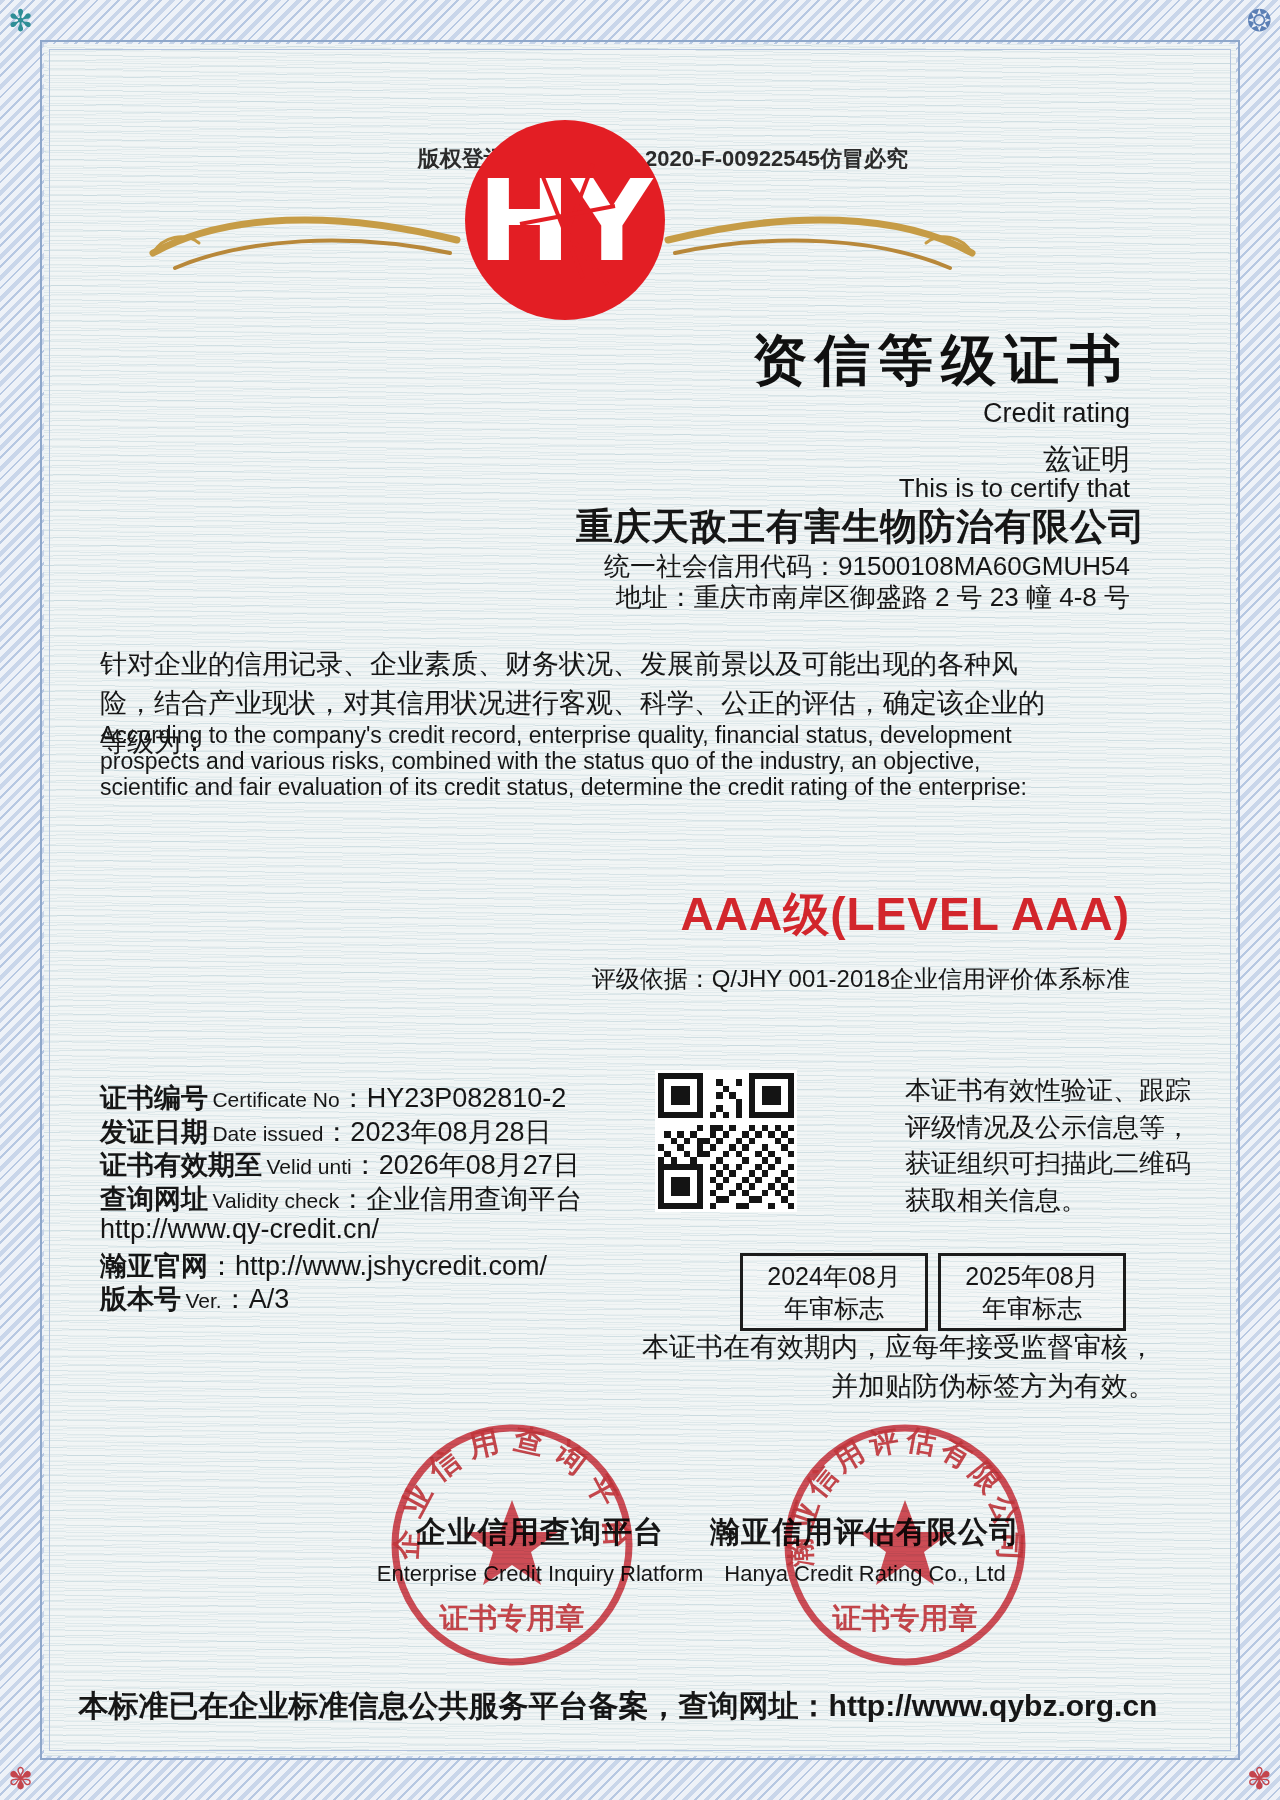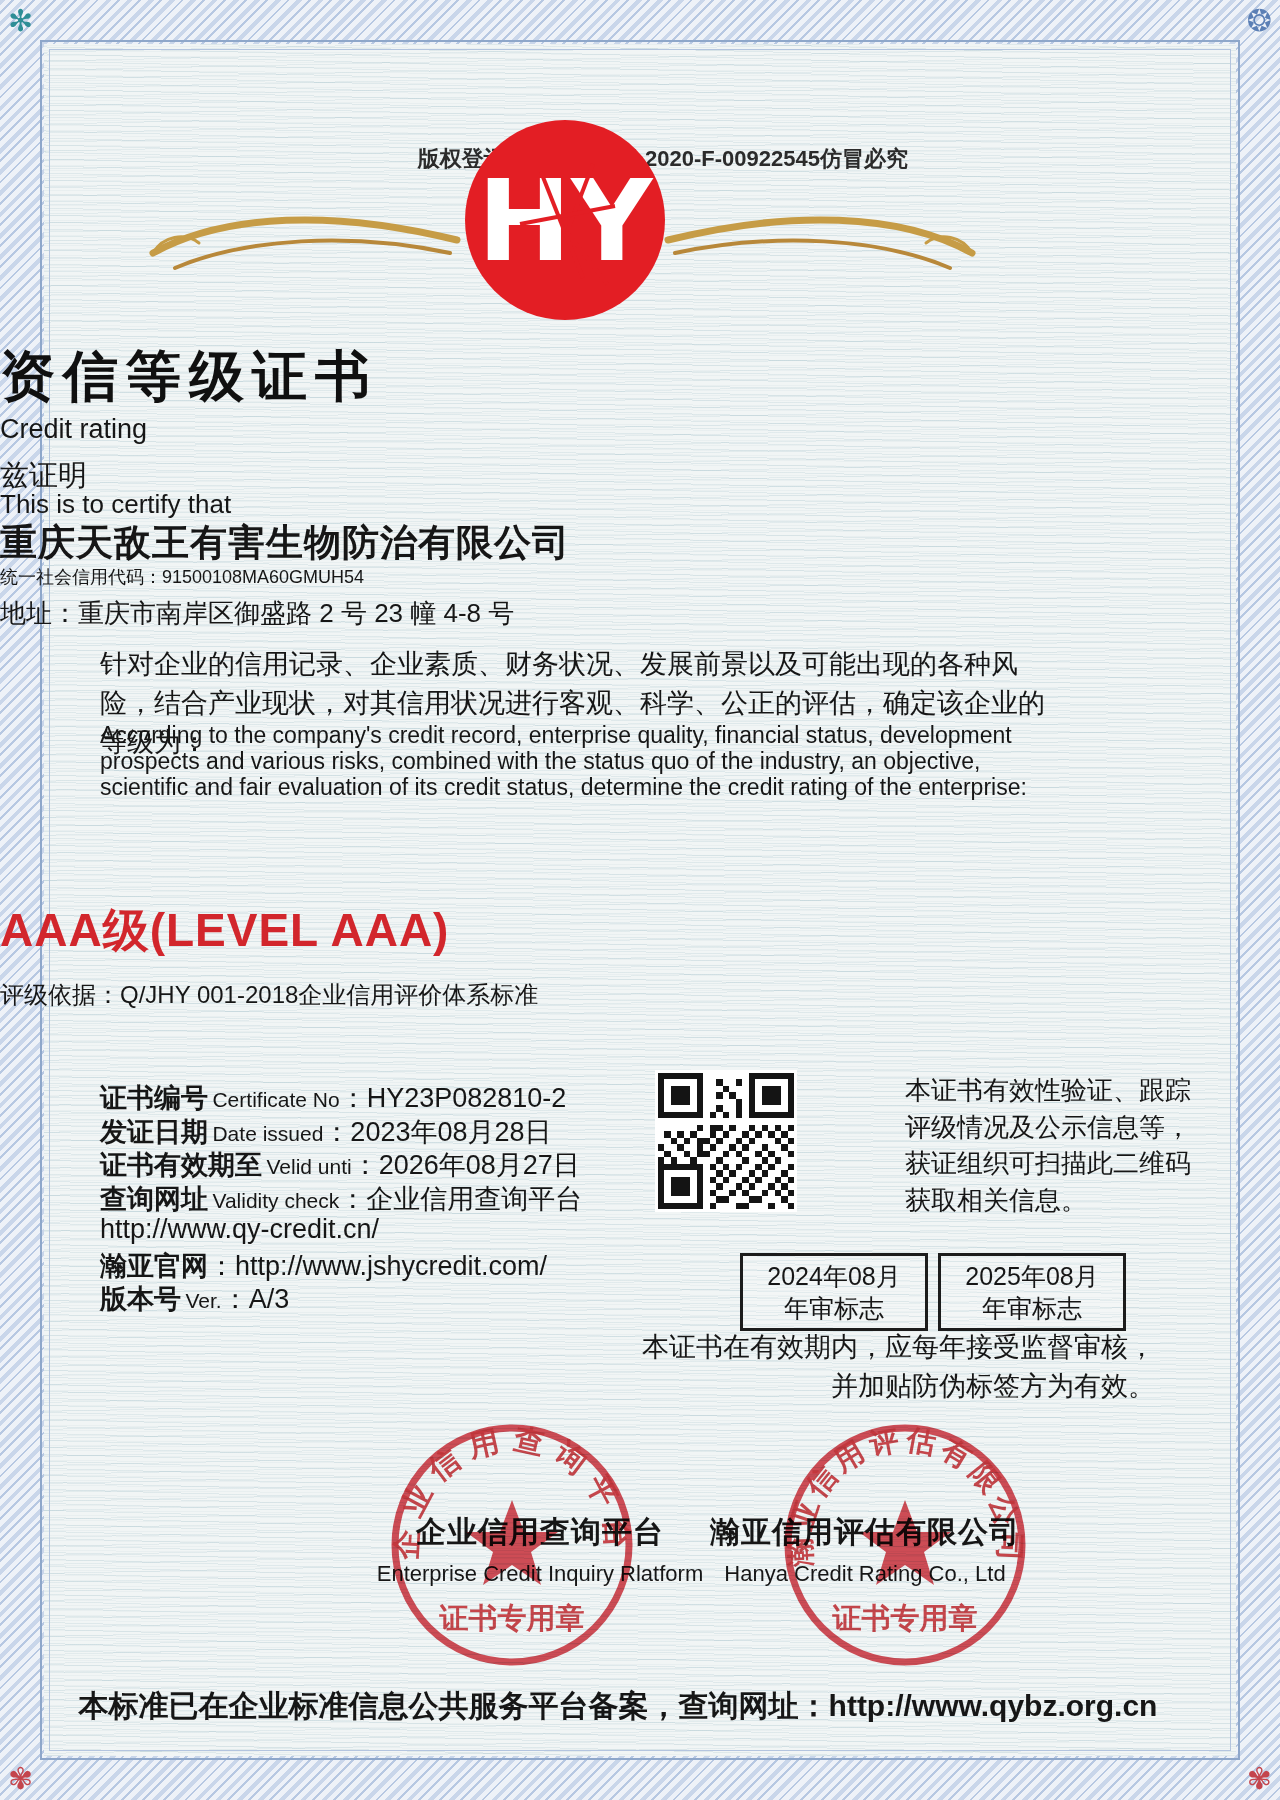--- a/index.html
+++ b/index.html
@@ -20,32 +20,32 @@
       #f1f5f5;
   }
   .frame-a{position:absolute;inset:40px;border:2px solid #8ea7ca;pointer-events:none;}
   .frame-b{position:absolute;inset:49px;border:1px solid #b3c4de;pointer-events:none;}
   .corner{position:absolute;font-size:30px;line-height:30px;z-index:2;}
   .corner.tl{left:8px;top:6px;color:#2e8e96;}
   .corner.tr{right:8px;top:6px;color:#5b7fb5;}
   .corner.bl{left:8px;bottom:6px;color:#c4454d;}
   .corner.br{right:8px;bottom:6px;color:#c4454d;}
   .abs{position:absolute;}
-  .ctr{left:0;width:1130px;text-align:left;margin-top:16px;}
+  .ctr{left:0;width:1130px;text-align:right;}
   .copyright{top:96px;left:0;width:908px;text-align:right;font-size:22px;font-weight:600;color:#2b2b2b;z-index:3;margin-top:48px;}
   .logo-wrap{left:465px;top:120px;width:200px;height:200px;z-index:3;}
   .flourish{top:198px;width:320px;height:85px;z-index:3;}
   .flourish.left{left:145px;}
   .flourish.right{left:660px;transform:scaleX(-1);}
   .title-zh{top:324px;font-size:55px;font-weight:600;letter-spacing:8px;color:#101010;z-index:3;}
   .title-en{top:398px;font-size:27px;font-weight:500;z-index:3;}
   .certify-zh{top:440px;font-size:29px;font-weight:500;z-index:3;}
   .certify-en{top:473px;font-size:26px;font-weight:500;z-index:3;}
-  .company{top:502px;font-size:37px;font-weight:800;letter-spacing:1px;z-index:3;}
-  .code-line{top:549px;font-size:18px;font-weight:500;z-index:3;}
+  .company{top:502px;font-size:37px;font-weight:800;letter-spacing:1px;z-index:3;padding-left:16px;}
+  .code-line{top:549px;font-size:26px;font-weight:500;z-index:3;}
   .addr-line{top:580px;font-size:26px;font-weight:500;z-index:3;}
   .stmt-zh{top:645px;left:100px;width:945px;font-size:27px;line-height:39px;font-weight:500;text-align:left;z-index:3;}
   .stmt-en{top:722px;left:100px;width:955px;font-size:23px;line-height:26px;font-weight:400;text-align:left;z-index:3;}
   .level{top:884px;font-size:46px;font-weight:800;color:#d2262c;letter-spacing:1px;z-index:3;}
   .basis-zh{top:963px;font-size:24px;font-weight:500;z-index:3;}
   .basis-en{top:991px;font-size:23px;font-weight:400;z-index:3;}
   .details{top:1080px;left:100px;width:570px;z-index:3;}
   .d-row{height:33.5px;white-space:nowrap;}
   .d-zh{font-size:27px;font-weight:600;}
   .d-en{font-size:21px;font-weight:400;}

